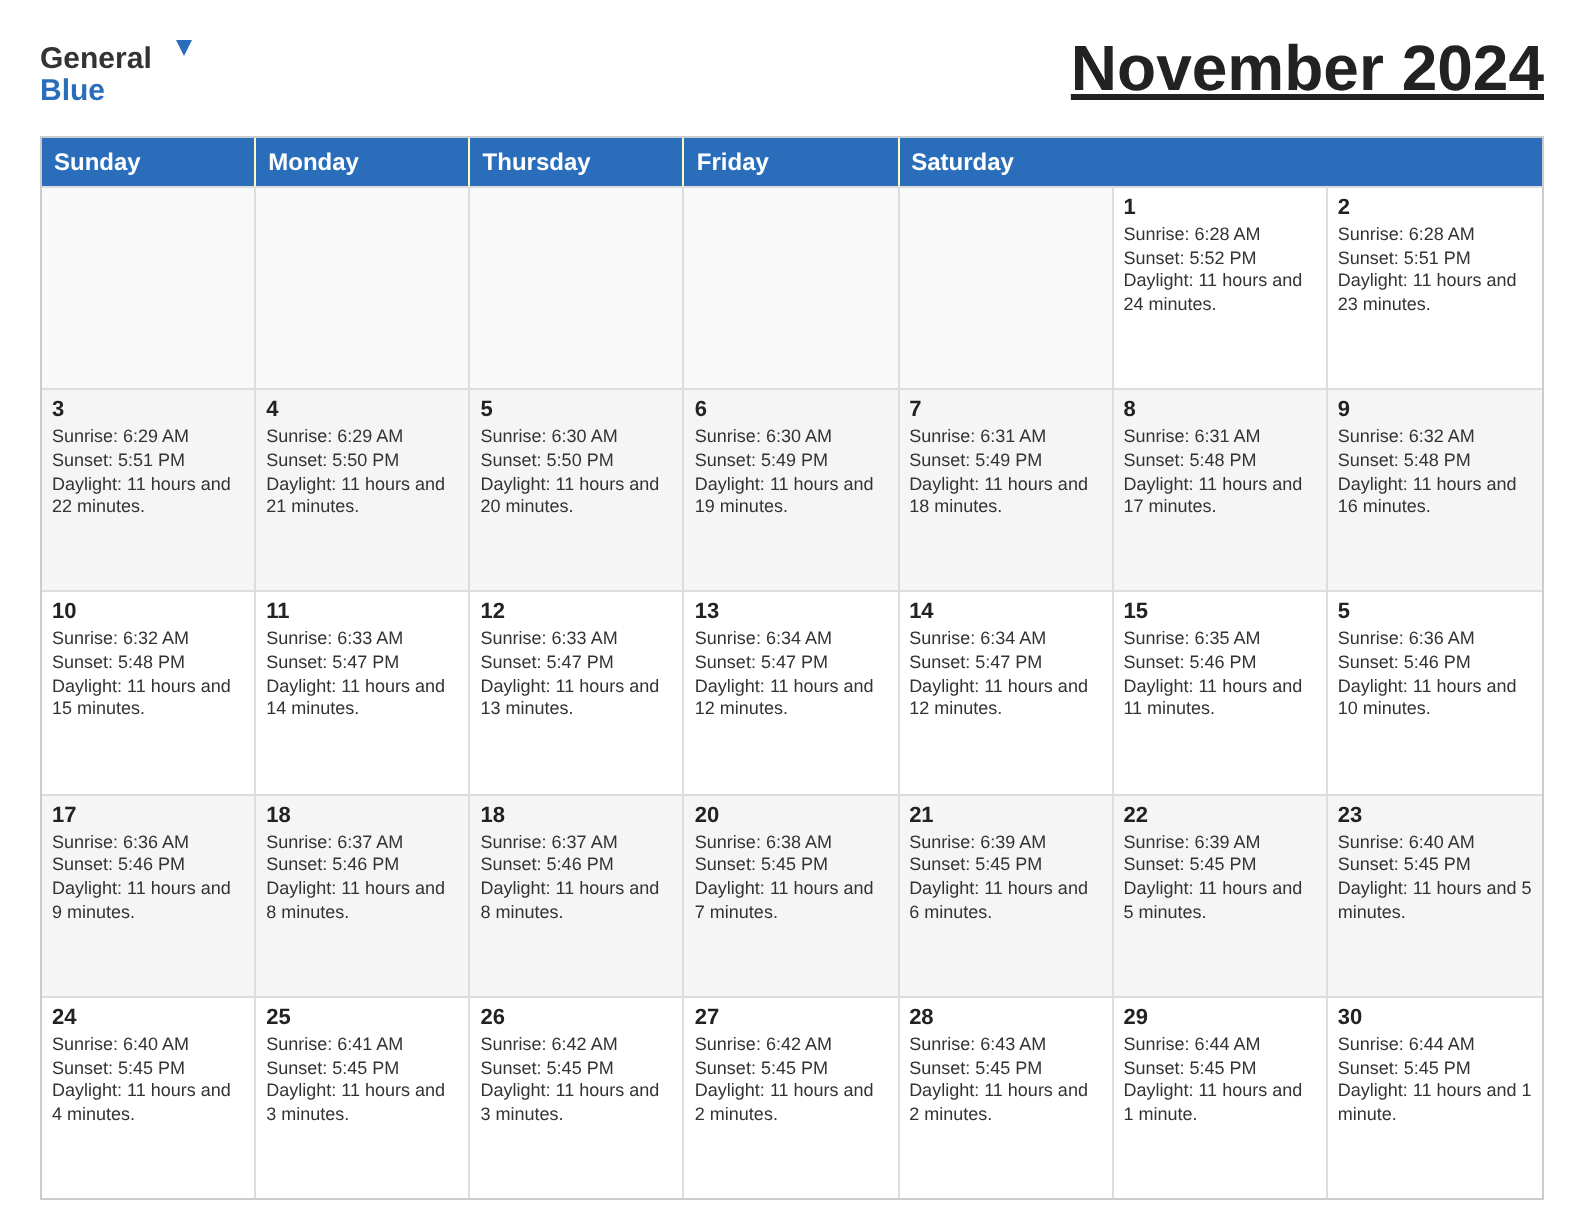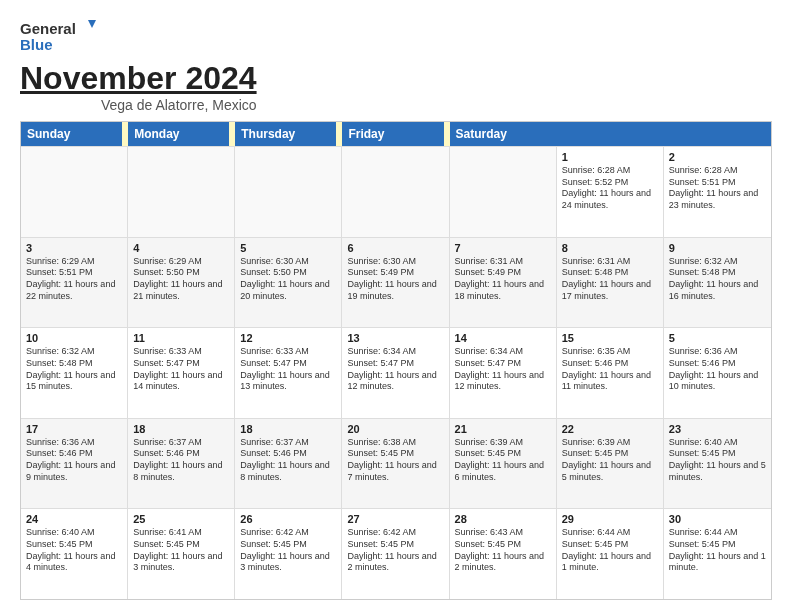--- a/index.html
+++ b/index.html
@@ -15,21 +15,20 @@
       height: 612px;
       padding: 16px 20px 12px 20px;
       display: flex;
       flex-direction: column;
     }
     .header {
       display: flex;
       align-items: flex-start;
       justify-content: space-between;
       margin-bottom: 8px;
-      flex-direction: column;
     }
     .logo {
       display: flex;
       align-items: center;
       gap: 4px;
     }
     .title-block {
       text-align: right;
     }
     .main-title {
@@ -52,21 +51,21 @@
       display: grid;
       grid-template-columns: repeat(7, 1fr);
       background: #2a6ebb;
     }
     .cal-header-cell {
       color: #fff;
       font-size: 12px;
       font-weight: bold;
       padding: 5px 6px;
       text-align: left;
-      border-right: 6px solid #fef9c3;
+      border-right: 1px solid #fef9c3;
     }
     .cal-header-cell:last-child {
       border-right: none;
     }
     .cal-body {
       flex: 1;
       display: flex;
       flex-direction: column;
     }
     .cal-row {
@@ -113,21 +112,20 @@
   <div class="header">
     <div class="logo">
     <svg width="80" height="44" viewBox="0 0 80 44">
       <text x="0" y="18" font-size="15" font-weight="bold" fill="#333" font-family="Arial">General</text>
       <text x="0" y="34" font-size="15" font-weight="bold" fill="#2a6ebb" font-family="Arial">Blue</text>
       <polygon points="68,4 76,4 72,12" fill="#2a6ebb"></polygon>
     </svg>
   </div>
     <div class="title-block">
       <div class="main-title">November 2024</div>
-      <div class="subtitle">Vega de Alatorre, Mexico</div>
     </div>
   </div>
 
   <div class="calendar">
     <div class="cal-header">
     <div class="cal-header-cell">Sunday</div>
         <div class="cal-header-cell">Monday</div>
         <div class="cal-header-cell">Thursday</div>
         <div class="cal-header-cell">Friday</div>
         <div class="cal-header-cell">Saturday</div>

